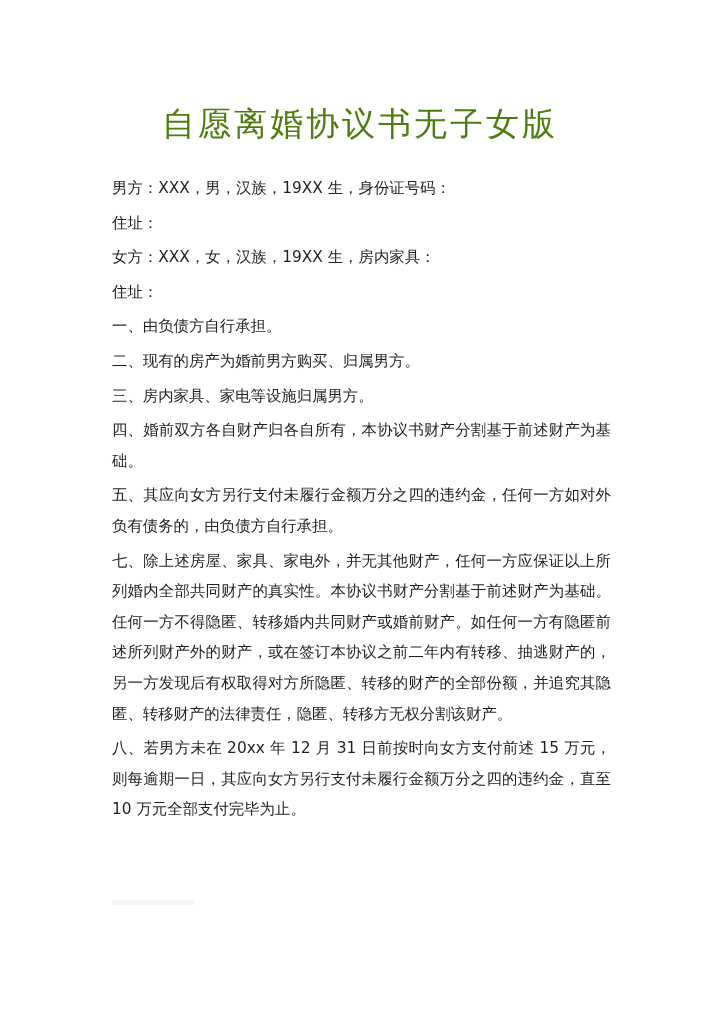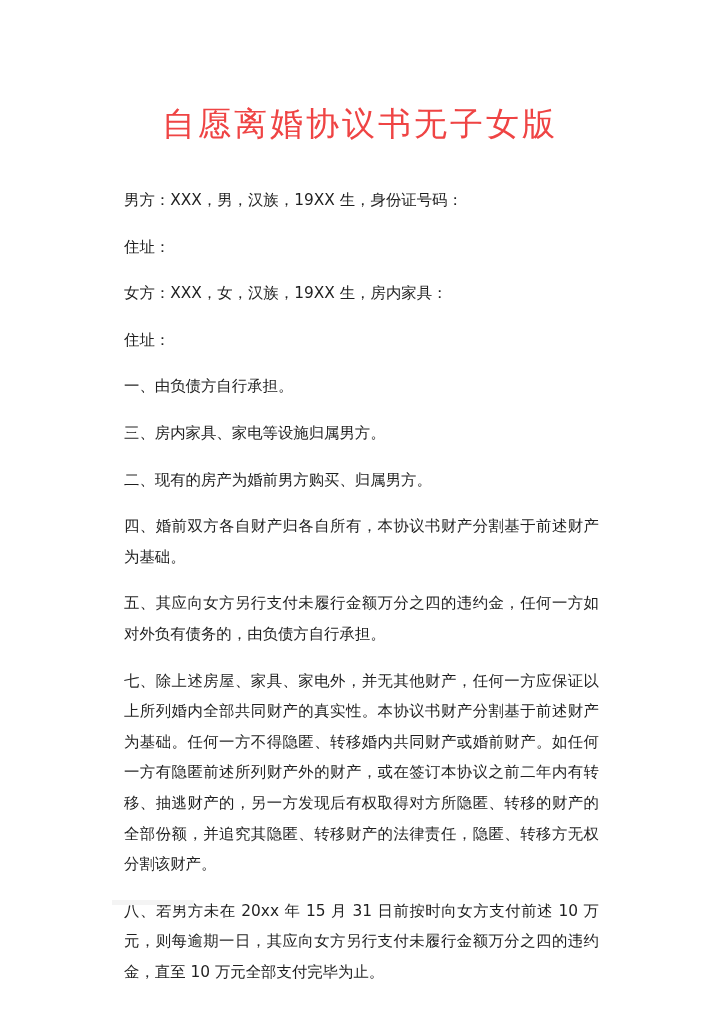--- a/index.html
+++ b/index.html
@@ -24,39 +24,39 @@
     }
     .title {
       position: absolute;
       left: 0;
       top: 100px;
       width: 720px;
       text-align: center;
       font-family: "DejaVu Serif", "Liberation Serif", serif;
       font-size: 33px;
       letter-spacing: 3px;
-      color: #ef4444;
+      color: #4d7c0f;
       margin: 0;
       font-weight: normal;
       line-height: 48px;
     }
     .body-text {
       position: absolute;
       left: 108px;
       top: 169px;
       width: 507px;
       font-family: "DejaVu Sans", "Liberation Sans", sans-serif;
       font-size: 15.4px;
       line-height: 30.6px;
       color: #1f1f1f;
       text-align: justify;
       text-justify: inter-character;
     }
     .para {
-      margin: 16px;
+      margin: 4px;
       padding: 0;
     }
     .faint-mark {
       position: absolute;
       left: 112px;
       top: 900px;
       width: 82px;
       height: 5px;
       background: #f4f4f4;
     }
@@ -66,22 +66,22 @@
 
 <div class="page">
   <h1 class="title">自愿离婚协议书无子女版</h1>
 
   <div class="body-text">
     <p class="para">男方：XXX，男，汉族，19XX 生，身份证号码：</p>
     <p class="para">住址：</p>
     <p class="para">女方：XXX，女，汉族，19XX 生，房内家具：</p>
     <p class="para">住址：</p>
     <p class="para">一、由负债方自行承担。</p>
+    <p class="para">二、现有的房产为婚前男方购买、归属男方。</p>
     <p class="para">三、房内家具、家电等设施归属男方。</p>
-    <p class="para">二、现有的房产为婚前男方购买、归属男方。</p>
     <p class="para">四、婚前双方各自财产归各自所有，本协议书财产分割基于前述财产为基础。</p>
     <p class="para">五、其应向女方另行支付未履行金额万分之四的违约金，任何一方如对外负有债务的，由负债方自行承担。</p>
     <p class="para">七、除上述房屋、家具、家电外，并无其他财产，任何一方应保证以上所列婚内全部共同财产的真实性。本协议书财产分割基于前述财产为基础。任何一方不得隐匿、转移婚内共同财产或婚前财产。如任何一方有隐匿前述所列财产外的财产，或在签订本协议之前二年内有转移、抽逃财产的，另一方发现后有权取得对方所隐匿、转移的财产的全部份额，并追究其隐匿、转移财产的法律责任，隐匿、转移方无权分割该财产。</p>
-    <p class="para">八、若男方未在 20xx 年 15 月 31 日前按时向女方支付前述 10 万元，则每逾期一日，其应向女方另行支付未履行金额万分之四的违约金，直至 10 万元全部支付完毕为止。</p>
+    <p class="para">八、若男方未在 20xx 年 12 月 31 日前按时向女方支付前述 15 万元，则每逾期一日，其应向女方另行支付未履行金额万分之四的违约金，直至 10 万元全部支付完毕为止。</p>
   </div>
 
   <div class="faint-mark"></div>
 </div>
 
 </body></html>

